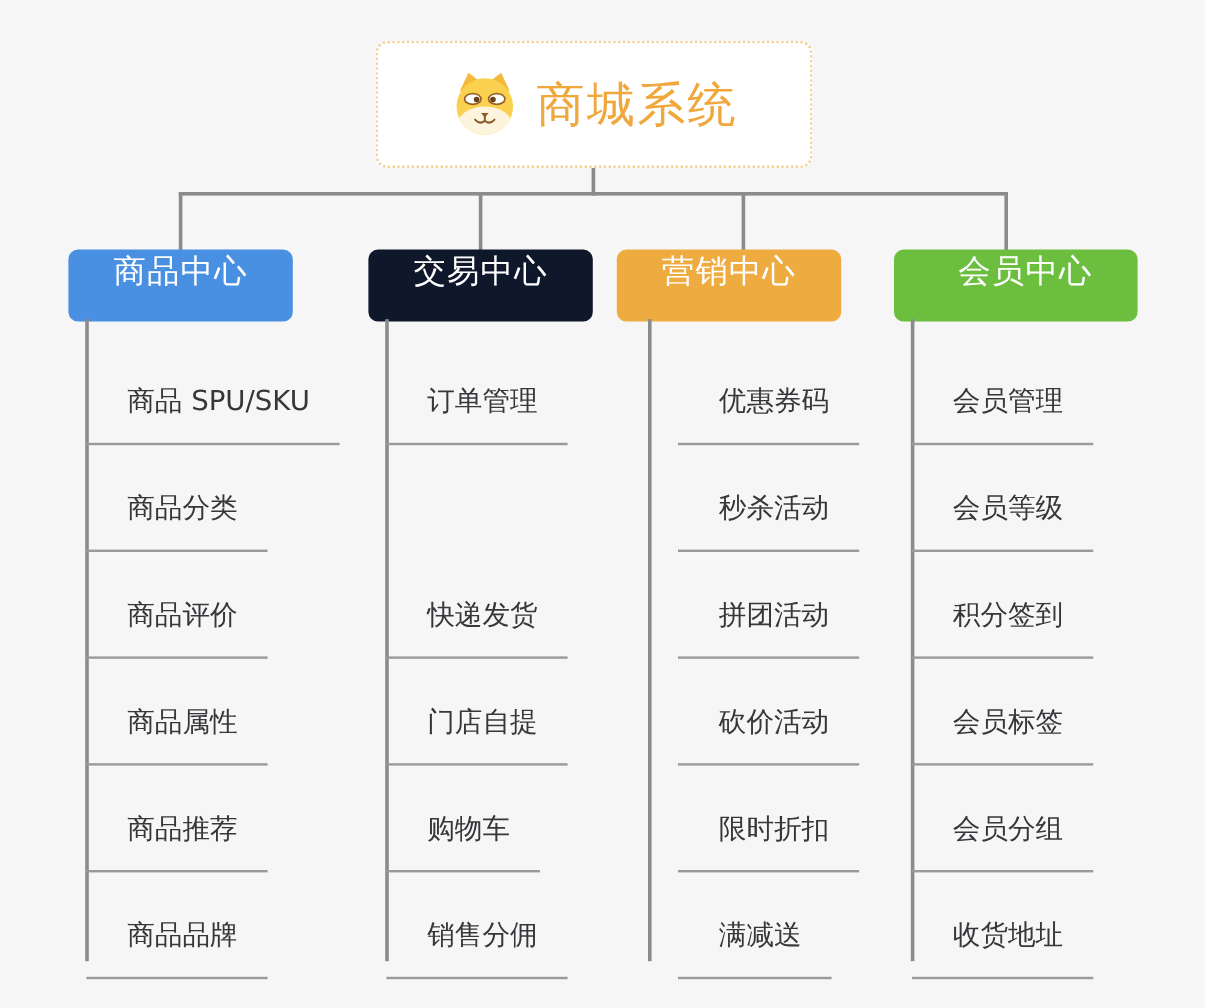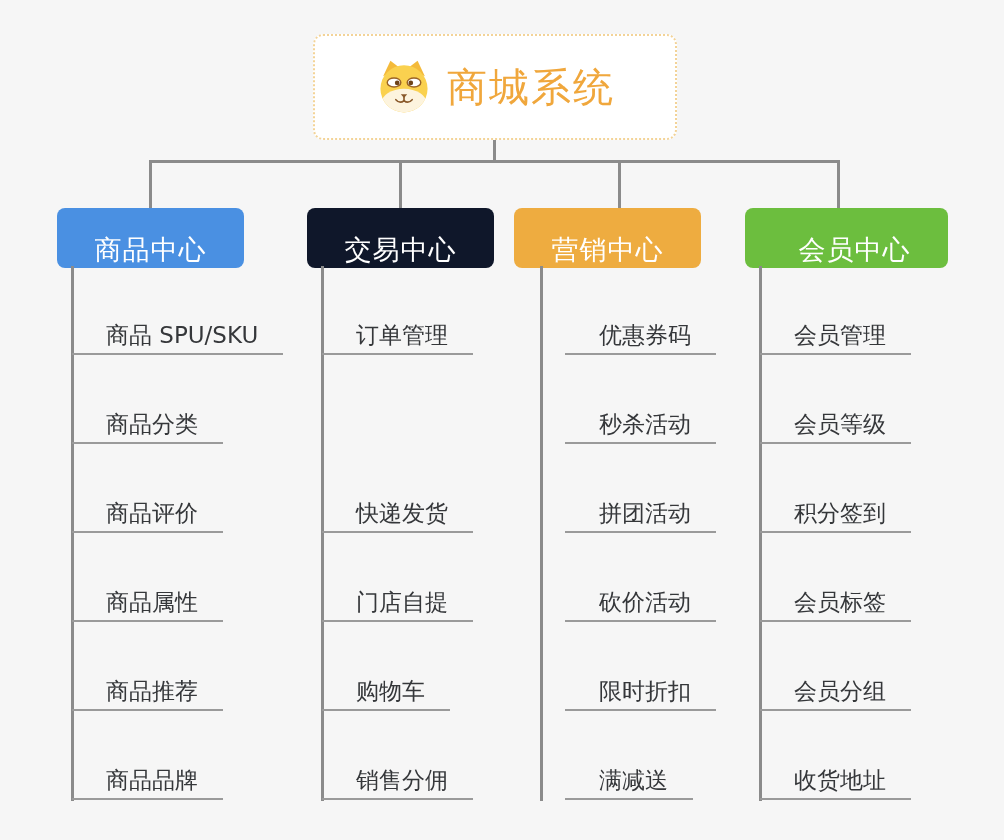--- a/index.html
+++ b/index.html
@@ -9,27 +9,27 @@
   }
   .line{position:absolute;background:#8b8b8b;}
   .root-node{
     position:absolute;left:313px;top:34px;width:364px;height:106px;
     background:#ffffff;border:2px dotted #f3d397;border-radius:10px;
     box-sizing:border-box;display:flex;align-items:center;justify-content:center;gap:14px;
   }
   .root-title{font-size:40px;color:#f0a73c;letter-spacing:2px;}
   .branch-header{
     position:absolute;width:187px;height:60px;border-radius:8px;
-    display:flex;align-items:flex-end;justify-content:center;
+    display:flex;align-items:flex-start;justify-content:center;
     color:#ffffff;font-size:27px;letter-spacing:1px;cursor:default;
   }
   .spine{position:absolute;width:3px;background:#8b8b8b;}
   .leaf{
     position:absolute;height:35px;line-height:35px;
-    padding:0 25px 0 34px;border-bottom:2px solid #9a9a9a;
+    padding:0 25px 16px 34px;border-bottom:2px solid #9a9a9a;
     font-size:23px;color:#35373a;white-space:nowrap;
   }
   
   .c0{left:72px;}  .c1{left:322px;} .c2{left:541px;margin-left:24px;} .c3{left:760px;}
   .r0{top:318px;} .r1{top:407px;} .r2{top:496px;} .r3{top:585px;} .r4{top:674px;} .r5{top:763px;}
 </style>
 </head>
 <body>
 
 <div class="canvas">

